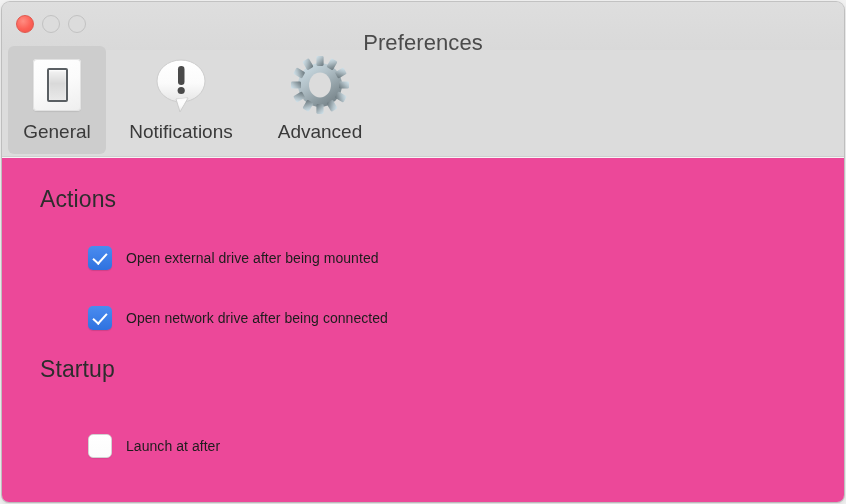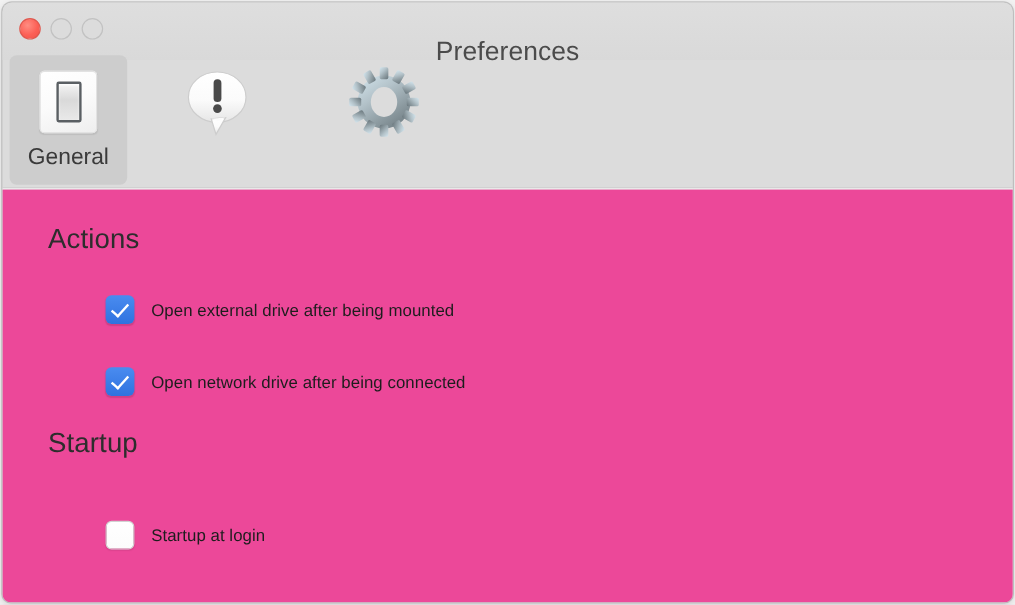--- a/index.html
+++ b/index.html
@@ -240,20 +240,21 @@
               <stop offset="100%" stop-color="#e6e6e6"></stop>
             </linearGradient>
           </defs>
           <ellipse cx="31" cy="27" rx="24" ry="21" fill="url(#bubbleGrad)" stroke="#cdcdcd" stroke-width="1"></ellipse>
           <path d="M26 45 L30 58 L38 44 Z" fill="url(#bubbleGrad)" stroke="#cdcdcd" stroke-width="1"></path>
           <path d="M26 45 L38 44 L32 47 Z" fill="#fbfbfb"></path>
           <rect x="28" y="12" width="6.5" height="19" rx="3.2" fill="#4a4a4a"></rect>
           <circle cx="31.2" cy="36.5" r="3.6" fill="#4a4a4a"></circle>
         </svg>
       </div>
+      <div class="tab-label">Notifications</div>
     </div>
 
     <div class="tab wide2">
       <div class="tab-icon">
         <svg width="62" height="62" viewBox="0 0 62 62">
           <defs>
             <linearGradient id="gearGrad" x1="0.15" y1="0" x2="0.85" y2="1">
               <stop offset="0%" stop-color="#cfe0e8"></stop>
               <stop offset="35%" stop-color="#b3c2c9"></stop>
               <stop offset="70%" stop-color="#8d9ba1"></stop>
@@ -275,20 +276,21 @@
                 <rect x="-3.6" y="-29" width="7.2" height="10" rx="1.4" transform="rotate(240)"></rect>
                 <rect x="-3.6" y="-29" width="7.2" height="10" rx="1.4" transform="rotate(270)"></rect>
                 <rect x="-3.6" y="-29" width="7.2" height="10" rx="1.4" transform="rotate(300)"></rect>
                 <rect x="-3.6" y="-29" width="7.2" height="10" rx="1.4" transform="rotate(330)"></rect>
               </g>
             </g>
             <ellipse rx="11" ry="12.5" fill="#dcdcdc"></ellipse>
           </g>
         </svg>
       </div>
+      <div class="tab-label">Advanced</div>
     </div>
 
   </div>
 
   <div class="toolbar-sep"></div>
 
   <div class="content">
 
     <div class="section-title" id="sec-actions">Actions</div>
 
@@ -299,17 +301,17 @@
 
     <div class="check-row" id="row-network">
       <div class="checkbox on"></div>
       <div class="check-label">Open network drive after being connected</div>
     </div>
 
     <div class="section-title" id="sec-startup">Startup</div>
 
     <div class="check-row" id="row-launch">
       <div class="checkbox off"></div>
-      <div class="check-label">Startup at login</div>
+      <div class="check-label">Launch at after</div>
     </div>
 
   </div>
 </div>
 
 </body></html>

